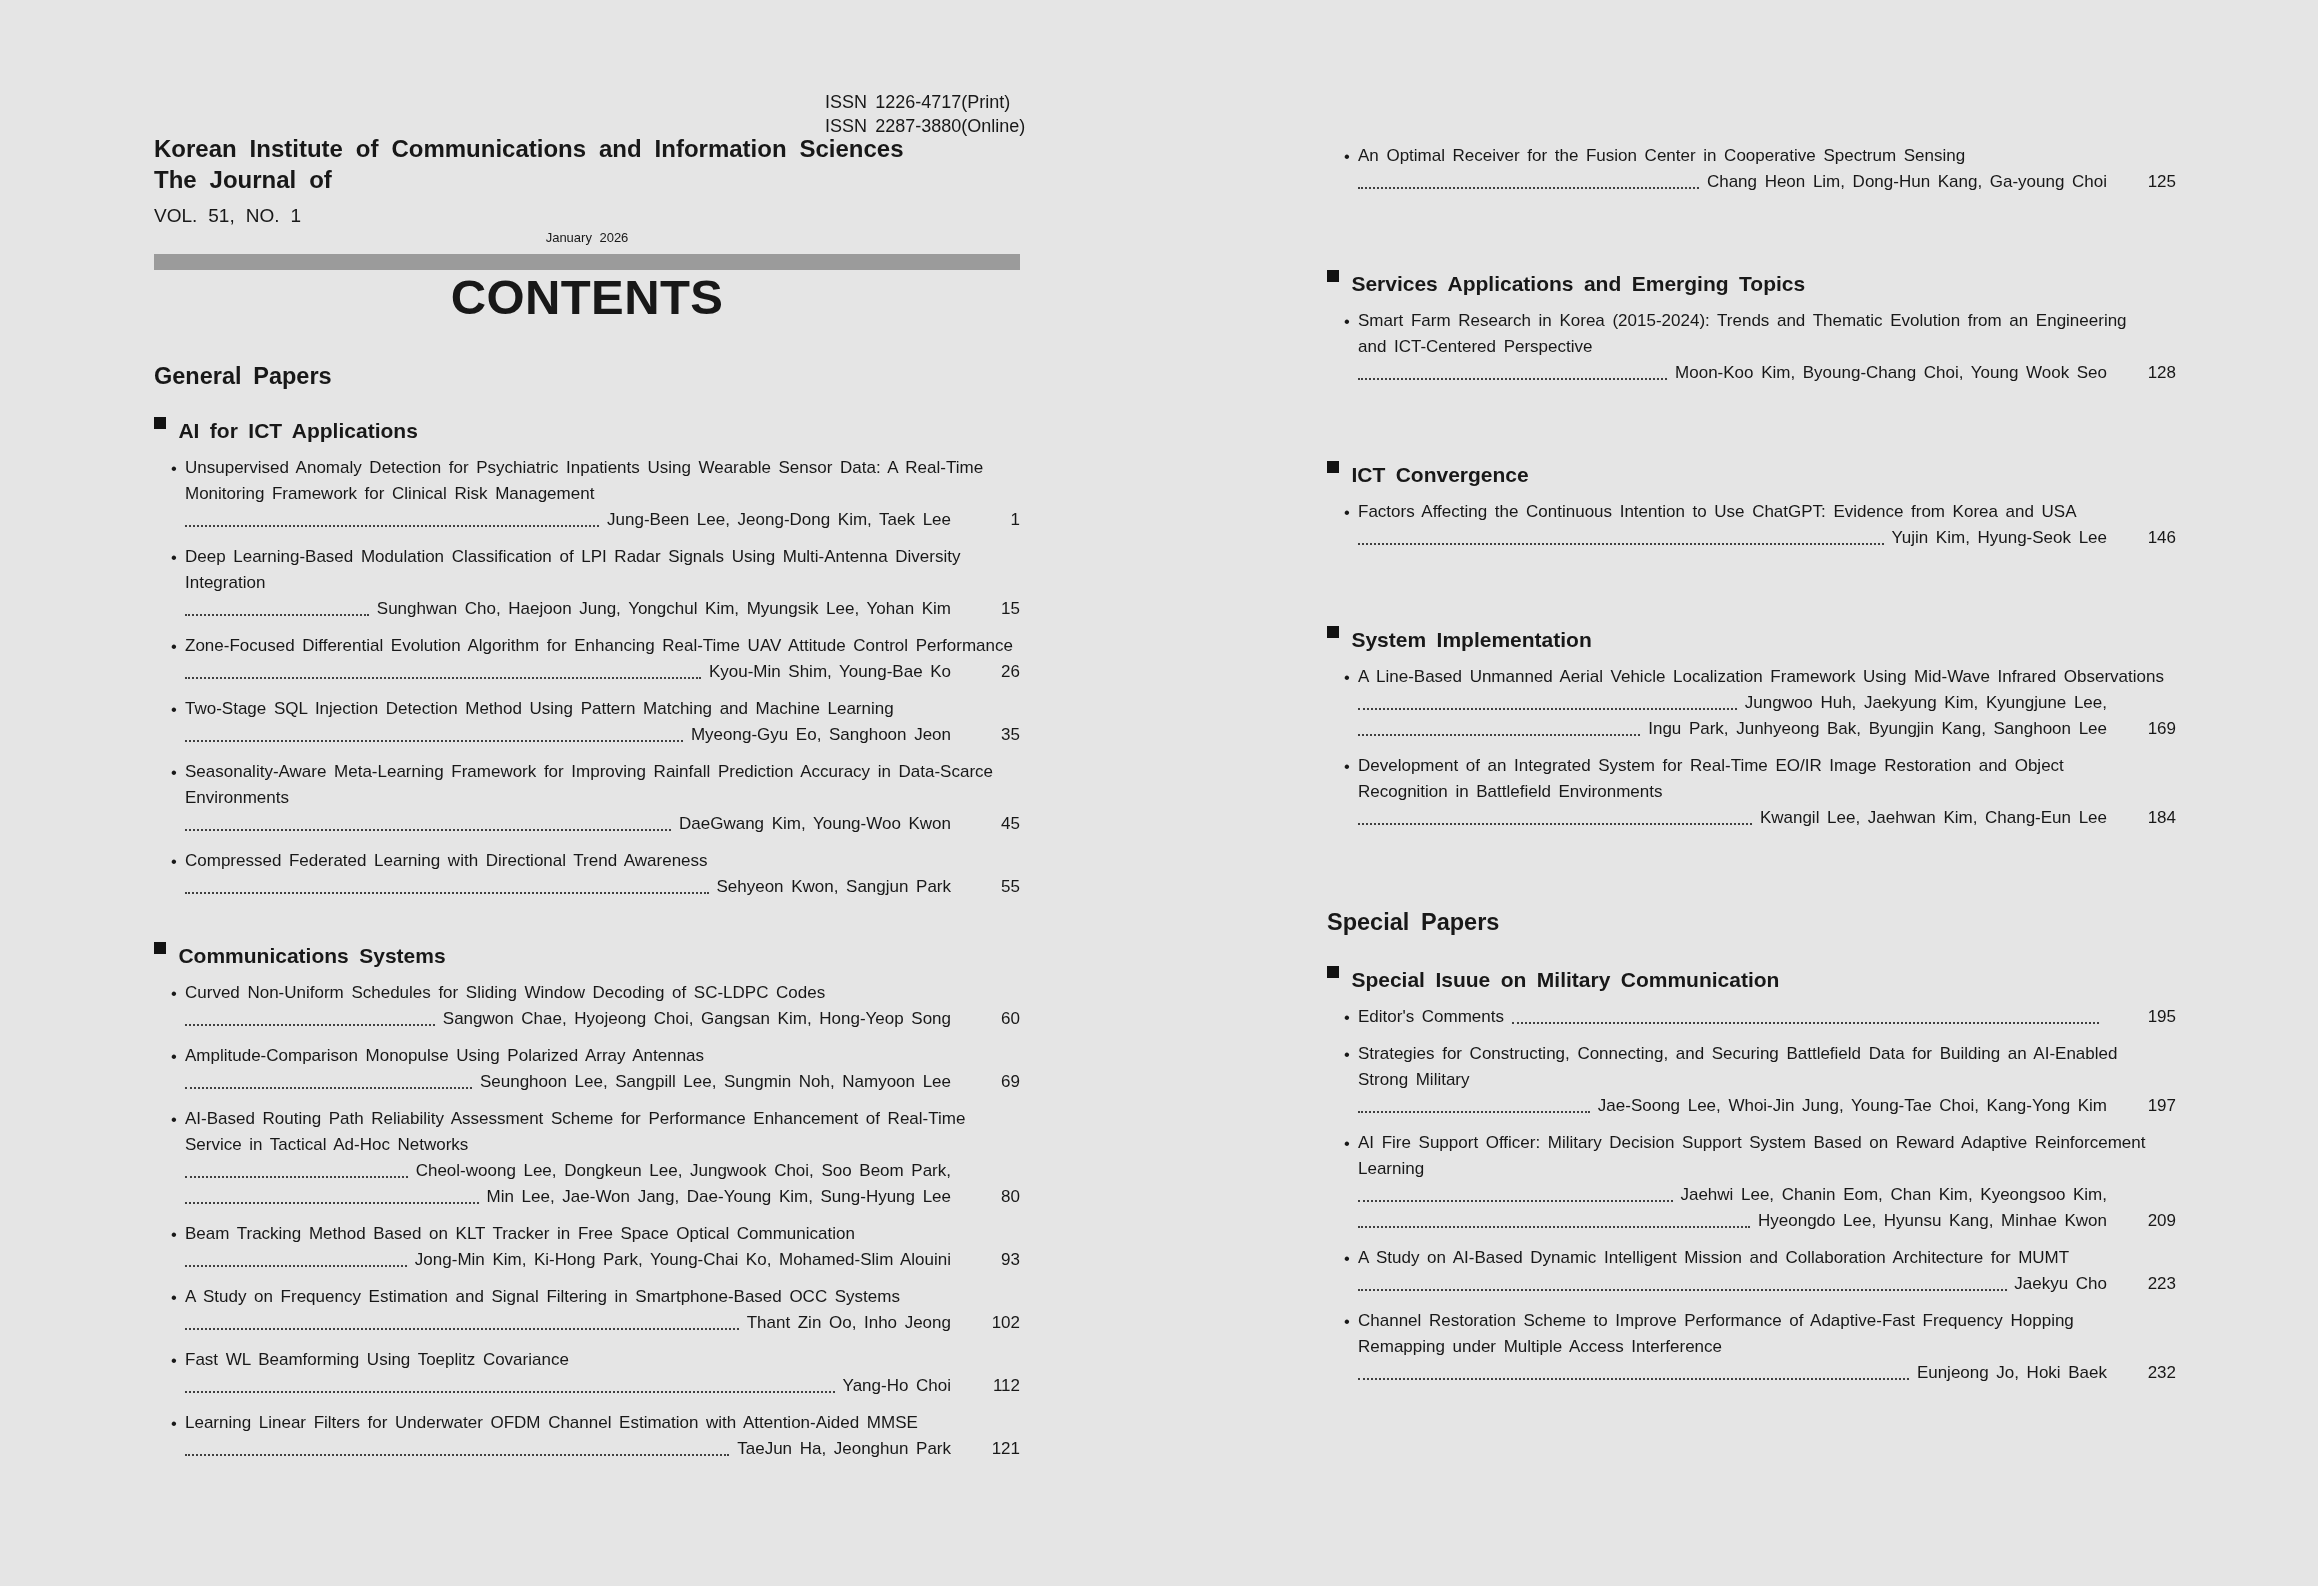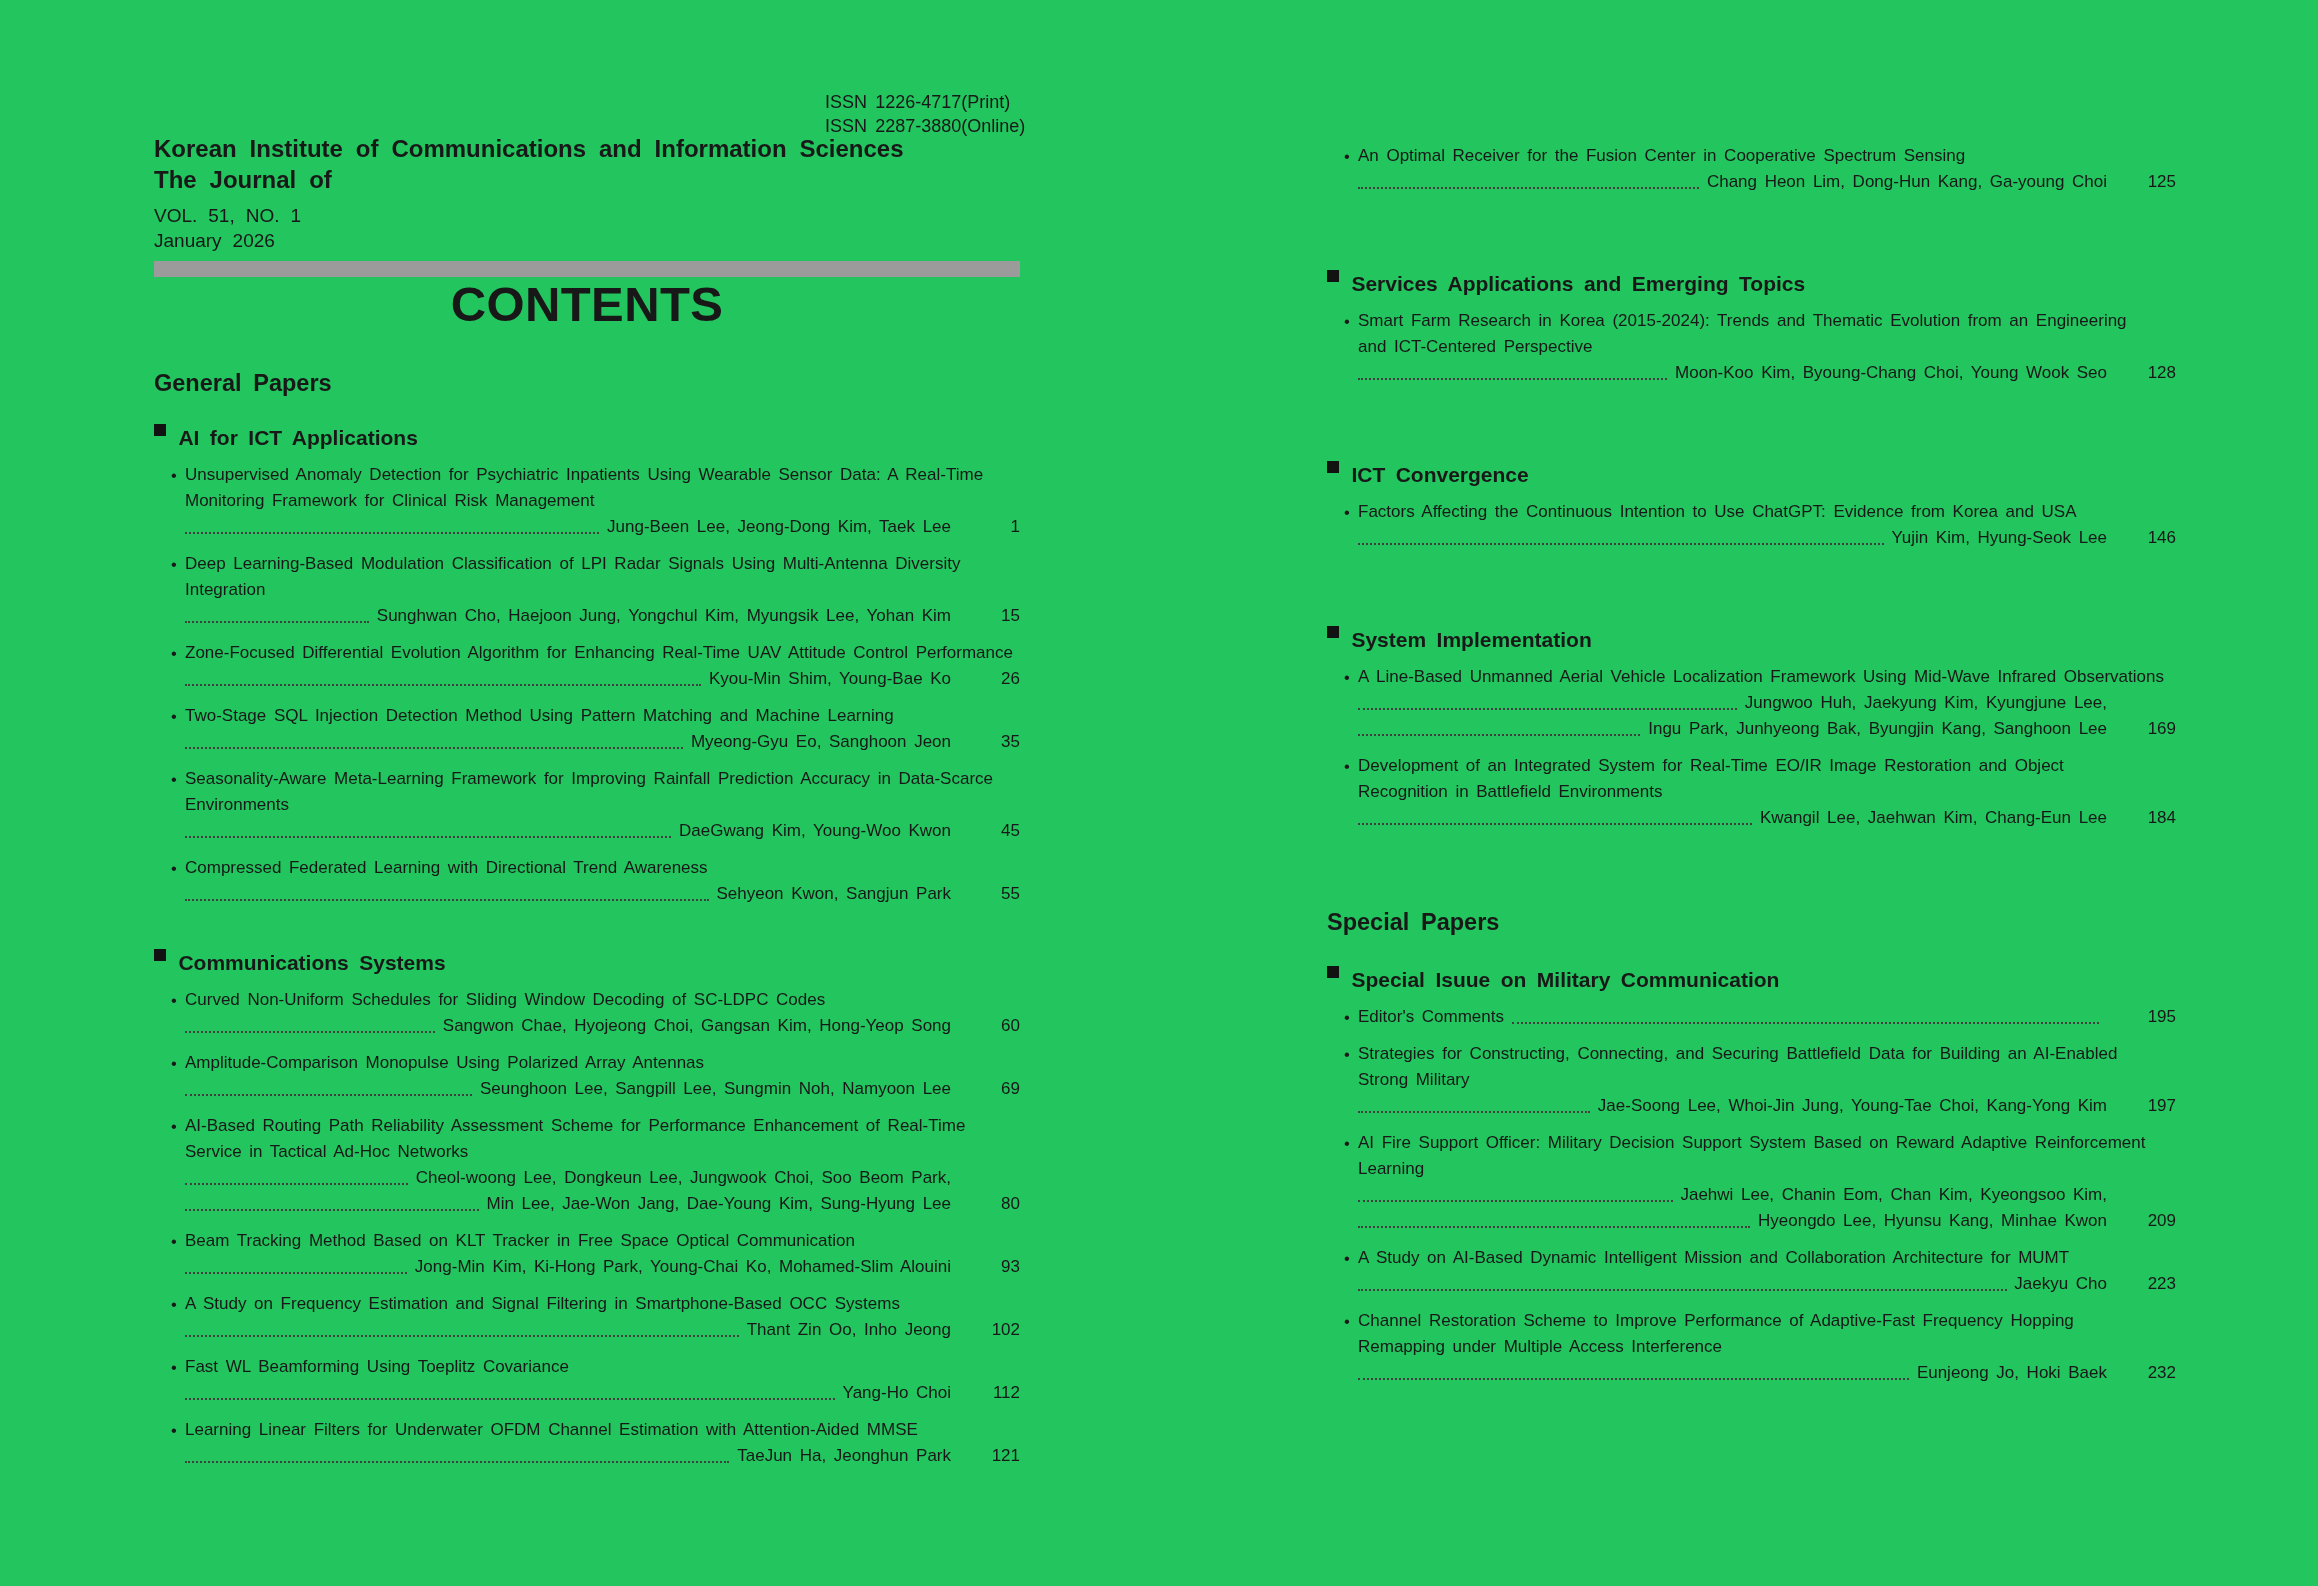--- a/index.html
+++ b/index.html
@@ -3,31 +3,31 @@
 <meta charset="utf-8">
 <style>
   * { box-sizing: border-box; }
   html, body { margin: 0; padding: 0; }
   body {
     width: 2319px; height: 1587px;
     background: #ffffff;
     font-family: "Liberation Sans", "DejaVu Sans", sans-serif;
     color: #181818;
   }
-  .page { position: relative; width: 2319px; height: 1587px; background: #22c55e; overflow: hidden; }
+  .page { position: relative; width: 2319px; height: 1587px; background: #e5e5e5; overflow: hidden; }
 
   .col-left  { position: absolute; left: 154px; top: 91px; width: 866px; }
   .col-right { position: absolute; left: 1327px; top: 132px; width: 849px; }
 
   .header { position: relative; }
   .issn-block { position: absolute; left: 671px; top: 0; font-size: 18px; line-height: 23.5px; word-spacing: 0.18em; white-space: nowrap; }
   .journal-title { padding-top: 42px; font-weight: bold; font-size: 24px; line-height: 31px; word-spacing: 0.26em; }
   .journal-title div { white-space: nowrap; }
   .vol-line  { margin-top: 10.2px; font-size: 19px; word-spacing: 0.3em; }
-  .date-line { margin-top: 2.4px;  font-size: 19px; word-spacing: 0.3em; }
+  .date-line { margin-top: 2.4px;  font-size: 13px; word-spacing: 0.3em; text-align: center; }
   .divider-bar { margin-top: 9.4px; height: 15.7px; background: #9b9b9b; }
   .contents-title { margin-top: 1.6px; text-align: center; font-weight: bold; font-size: 49px; line-height: 53px; letter-spacing: 0.4px; }
 
   .group-heading { margin-top: 39px; font-size: 23.5px; font-weight: bold; word-spacing: 0.22em; }
   .col-right .group-heading { margin-top: 78px; }
 
   .section { margin-top: 42px; }
   .group-heading + .section { margin-top: 27px; }
   .col-right .section { margin-top: 75px; }
   .col-right .section.no-label { margin-top: 0; }

